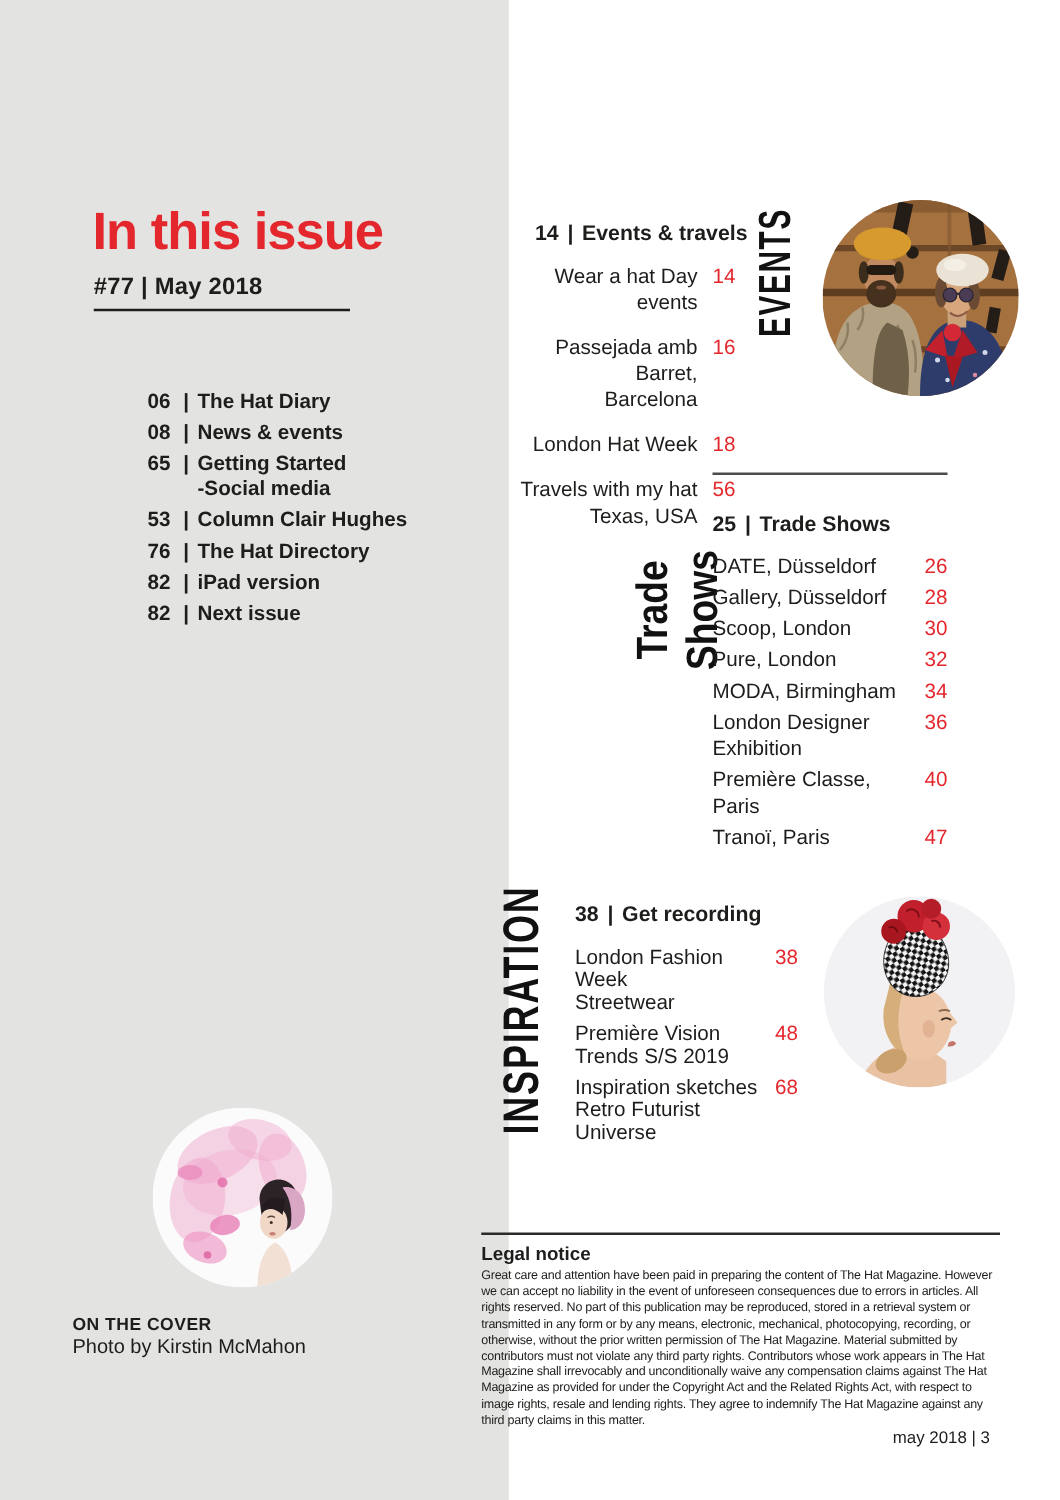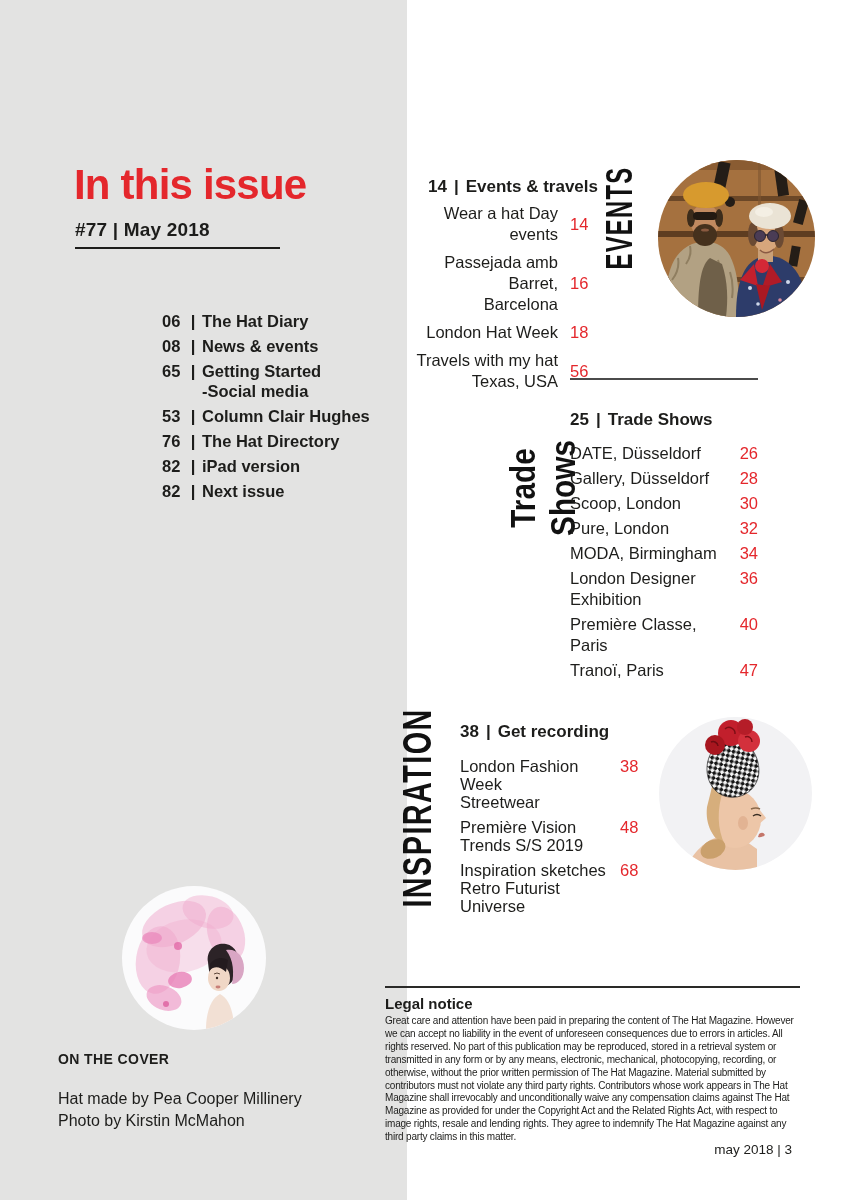--- a/index.html
+++ b/index.html
@@ -5,21 +5,21 @@
   html,body{margin:0;padding:0;background:#fff;}
   .page{position:relative;width:848px;height:1200px;background:#fff;overflow:hidden;
         font-family:"Liberation Sans", sans-serif;color:#1d1d1b;}
   
   .left-panel{position:absolute;left:0;top:0;width:407px;height:1200px;background:#e3e3e2;}
   .issue-title{position:absolute;left:74px;top:164px;font-size:42px;font-weight:bold;
                letter-spacing:-0.8px;color:#e4272c;line-height:42px;}
   .issue-info{position:absolute;left:75px;top:219px;font-size:19px;font-weight:bold;letter-spacing:0.2px;}
   .issue-rule{position:absolute;left:75px;top:247px;width:205px;height:2px;background:#1d1d1b;}
   .toc{position:absolute;left:118px;top:311px;display:flex;flex-direction:column;gap:5px;
-       font-size:16.5px;font-weight:bold;line-height:20px;margin-left:44px;}
+       font-size:16.5px;font-weight:bold;line-height:20px;}
   .toc-row{display:flex;}
   .toc-num{width:22px;}
   .toc-sep{width:18px;text-align:center;}
   .toc-label div{min-height:0;}
   
   .cover-photo-wrap{position:absolute;left:122px;top:886px;width:144px;height:144px;border-radius:50%;overflow:hidden;}
   .cover-block{position:absolute;left:58px;top:1051px;width:272px;}
   .cover-heading{font-size:14px;font-weight:bold;letter-spacing:0.4px;}
   .cover-credit1{margin-top:21px;font-size:16px;line-height:22px;}
   .cover-credit2{font-size:16px;line-height:22px;}
@@ -32,21 +32,21 @@
   .v-insp{left:287px;top:792px;width:260px;height:44px;line-height:44px;font-size:40px;
             letter-spacing:2px;transform:rotate(-90deg) scaleX(0.72);}
   .sec-heading{position:absolute;font-size:17px;font-weight:bold;display:flex;}
   .sec-heading .h-sep{margin:0 7px;}
   .ev-heading{left:428px;top:177px;}
   .ts-heading{left:570px;top:410px;}
   .in-heading{left:460px;top:722px;}
   
   .ev-list{position:absolute;left:408px;top:203px;display:flex;flex-direction:column;gap:7px;
            font-size:16.5px;line-height:21px;}
-  .ev-row{display:flex;align-items:center;}
+  .ev-row{display:flex;align-items:flex-start;margin-top:8px;}
   .ev-title{width:150px;text-align:right;}
   .ev-page{width:26px;margin-left:12px;color:#e4272c;}
   
   .ts-rule{position:absolute;left:570px;top:378px;width:188px;height:2px;background:#4b4b4b;}
   .ts-list{position:absolute;left:570px;top:443px;display:flex;flex-direction:column;gap:4px;
            font-size:16.5px;line-height:21px;}
   .ts-row{display:flex;width:188px;}
   .ts-title{flex:1;}
   .ts-page{width:26px;text-align:right;color:#e4272c;}
   
@@ -138,21 +138,20 @@
         <ellipse cx="97" cy="92" rx="11" ry="13" fill="#f0d7c6"></ellipse>
         <path d="M88,78 C92,72 100,70 106,74 L104,86 C98,80 92,80 88,84 Z" fill="#231b1f"></path>
         <path d="M92,88 q3,-2 6,0" stroke="#5a4438" stroke-width="1" fill="none"></path>
         <circle cx="95" cy="92" r="1.2" fill="#3c2e26"></circle>
         <ellipse cx="96" cy="101" rx="2.5" ry="1.4" fill="#c87f78"></ellipse>
       </svg>
     </div>
 
     <div class="cover-block">
       <div class="cover-heading">ON THE COVER</div>
-      <div class="cover-credit1">Hat made by Pea Cooper Millinery</div>
       <div class="cover-credit2">Photo by Kirstin McMahon</div>
     </div>
   </div>
 
   <div class="v-label v-events">EVENTS</div>
 
   <div class="sec-heading ev-heading">
     <span class="h-num">14</span>
     <span class="h-sep">|</span>
     <span class="h-label">Events &amp; travels</span>

